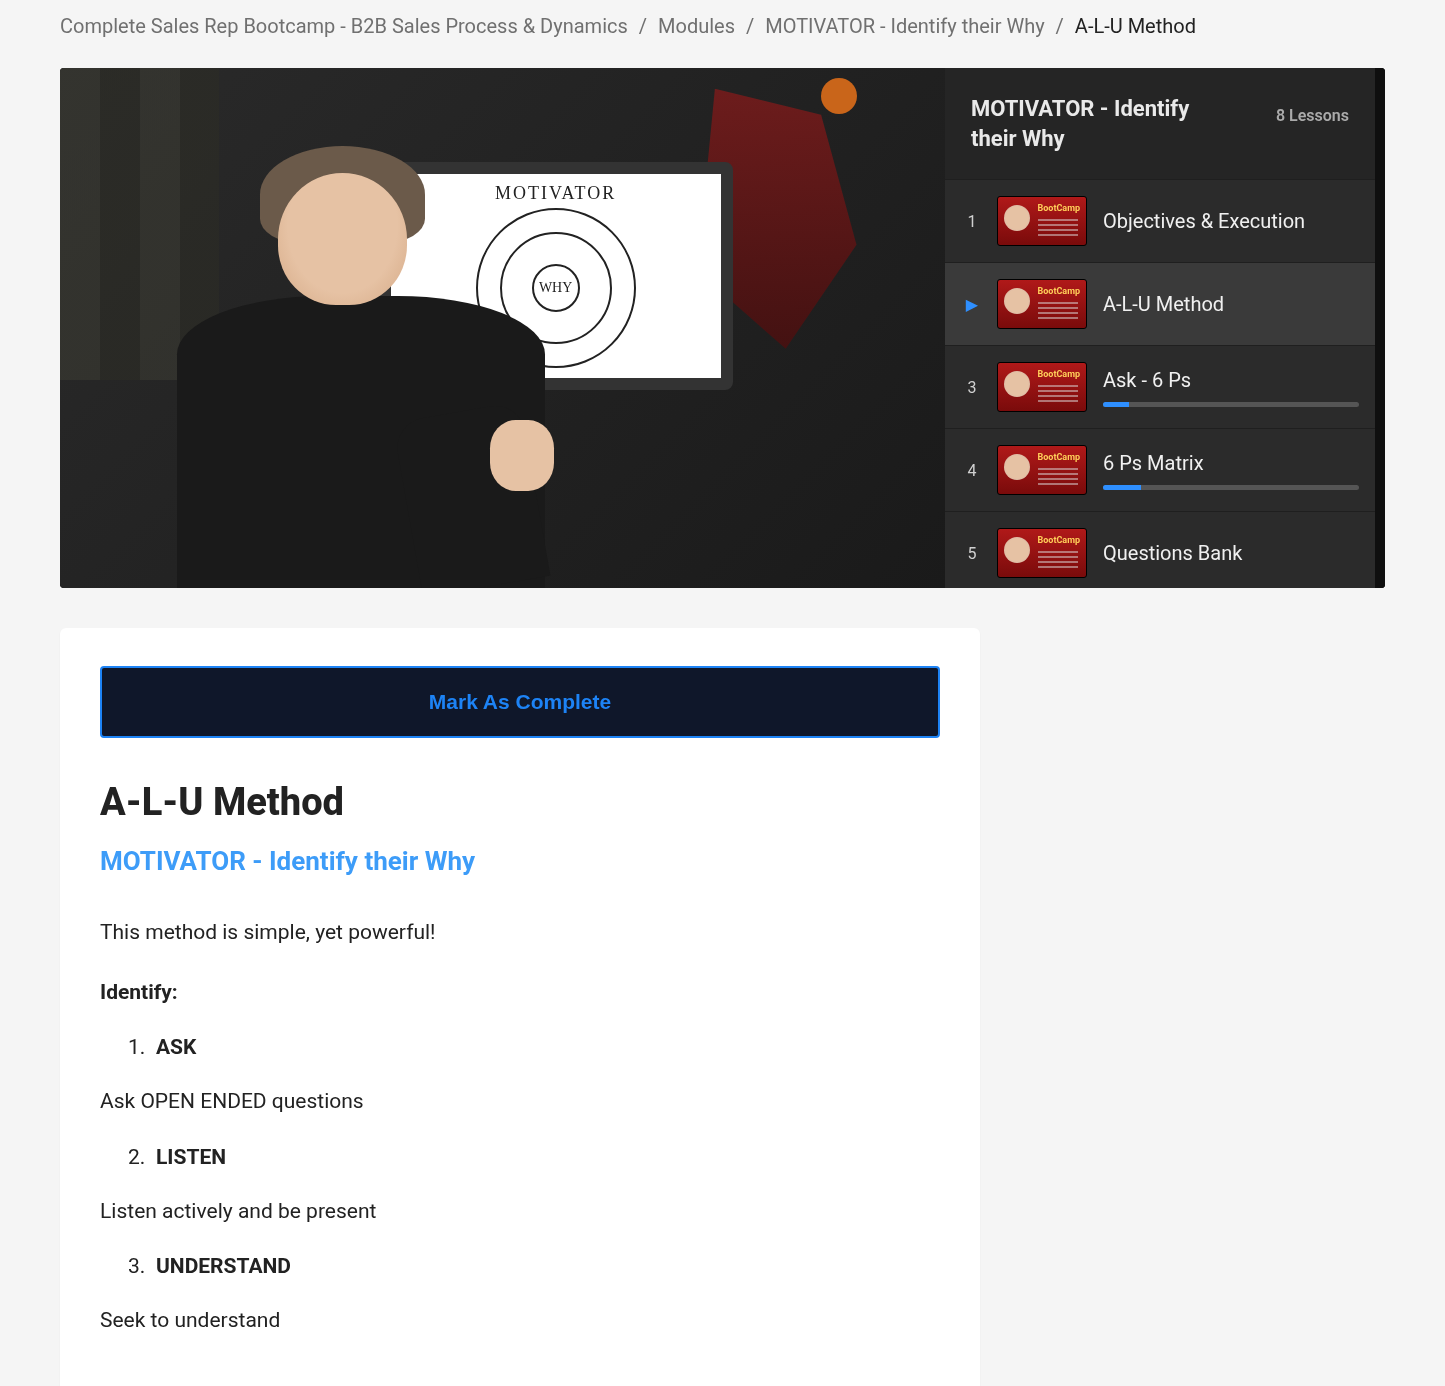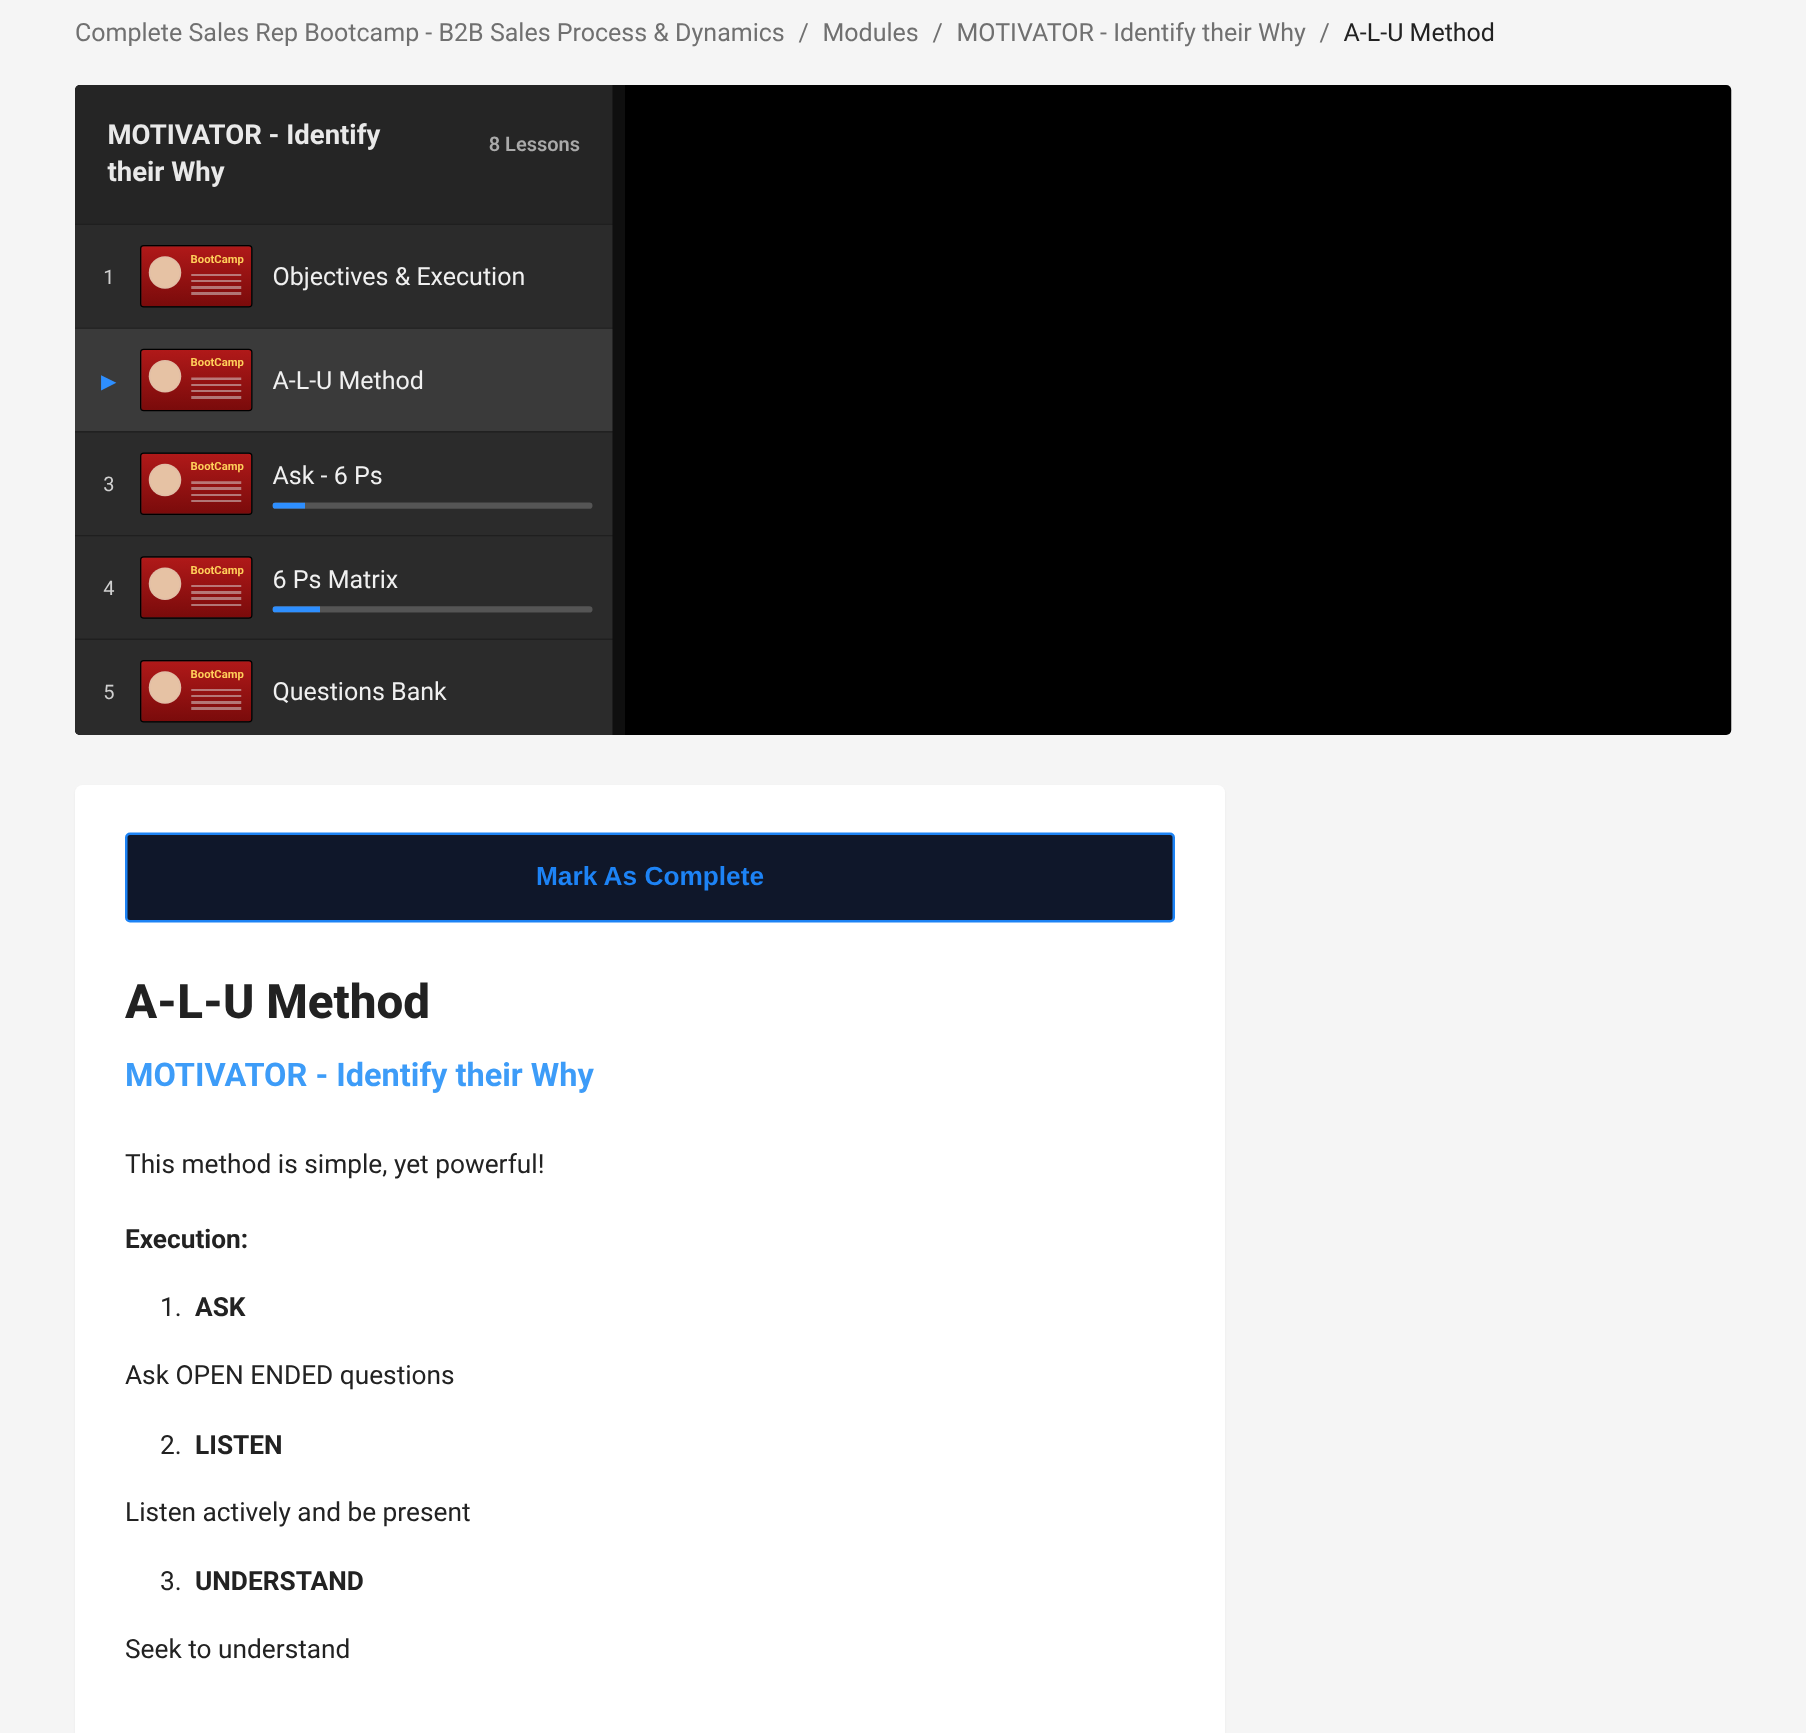--- a/index.html
+++ b/index.html
@@ -173,20 +173,45 @@
   <a>Complete Sales Rep Bootcamp - B2B Sales Process &amp; Dynamics</a>
   <span class="sep">/</span>
   <a>Modules</a>
   <span class="sep">/</span>
   <a>MOTIVATOR - Identify their Why</a>
   <span class="sep">/</span>
   <span class="current">A-L-U Method</span>
 </div>
 
 <div class="player-wrap">
+  <div class="video-area">
+    <div class="video-backdrop">
+      <div class="poster-wall"></div>
+      <div class="jordan"></div>
+      <div class="bball"></div>
+      <div class="whiteboard">
+        <div class="whiteboard-inner">
+          <div class="wb-title">MOTIVATOR</div>
+          <div class="wb-circles">
+            <div class="wb-circle wb-c1"></div>
+            <div class="wb-circle wb-c2"></div>
+            <div class="wb-circle wb-c3"></div>
+            <div class="wb-why">WHY</div>
+          </div>
+        </div>
+      </div>
+      <div class="person">
+        <div class="torso"></div>
+        <div class="arm"></div>
+        <div class="hand"></div>
+        <div class="hair"></div>
+        <div class="head"></div>
+      </div>
+    </div>
+  </div>
 
   <div class="playlist">
     <div class="playlist-header">
       <div class="playlist-title">MOTIVATOR - Identify their Why</div>
       <div class="playlist-count">8 Lessons</div>
     </div>
     <div class="lesson-list" id="lesson-list">
         <div class="lesson">
           <div class="lesson-idx">1</div>
           <div class="thumb">
@@ -241,21 +266,21 @@
       </div>
   </div>
 </div>
 
 <div class="content-card">
   <button class="mark-complete">Mark As Complete</button>
   <h1 class="page-heading">A-L-U Method</h1>
   <h2 class="module-sub">MOTIVATOR - Identify their Why</h2>
   <div class="body-text">
     <p>This method is simple, yet powerful!</p>
-    <p><strong>Execution:</strong></p>
+    <p><strong>Identify:</strong></p>
 
     <ol>
         <li><span class="ol-num">1.</span><strong>ASK</strong></li>
       </ol>
     <p>Ask OPEN ENDED questions</p>
 
     <ol>
         <li><span class="ol-num">2.</span><strong>LISTEN</strong></li>
       </ol>
     <p>Listen actively and be present</p>

